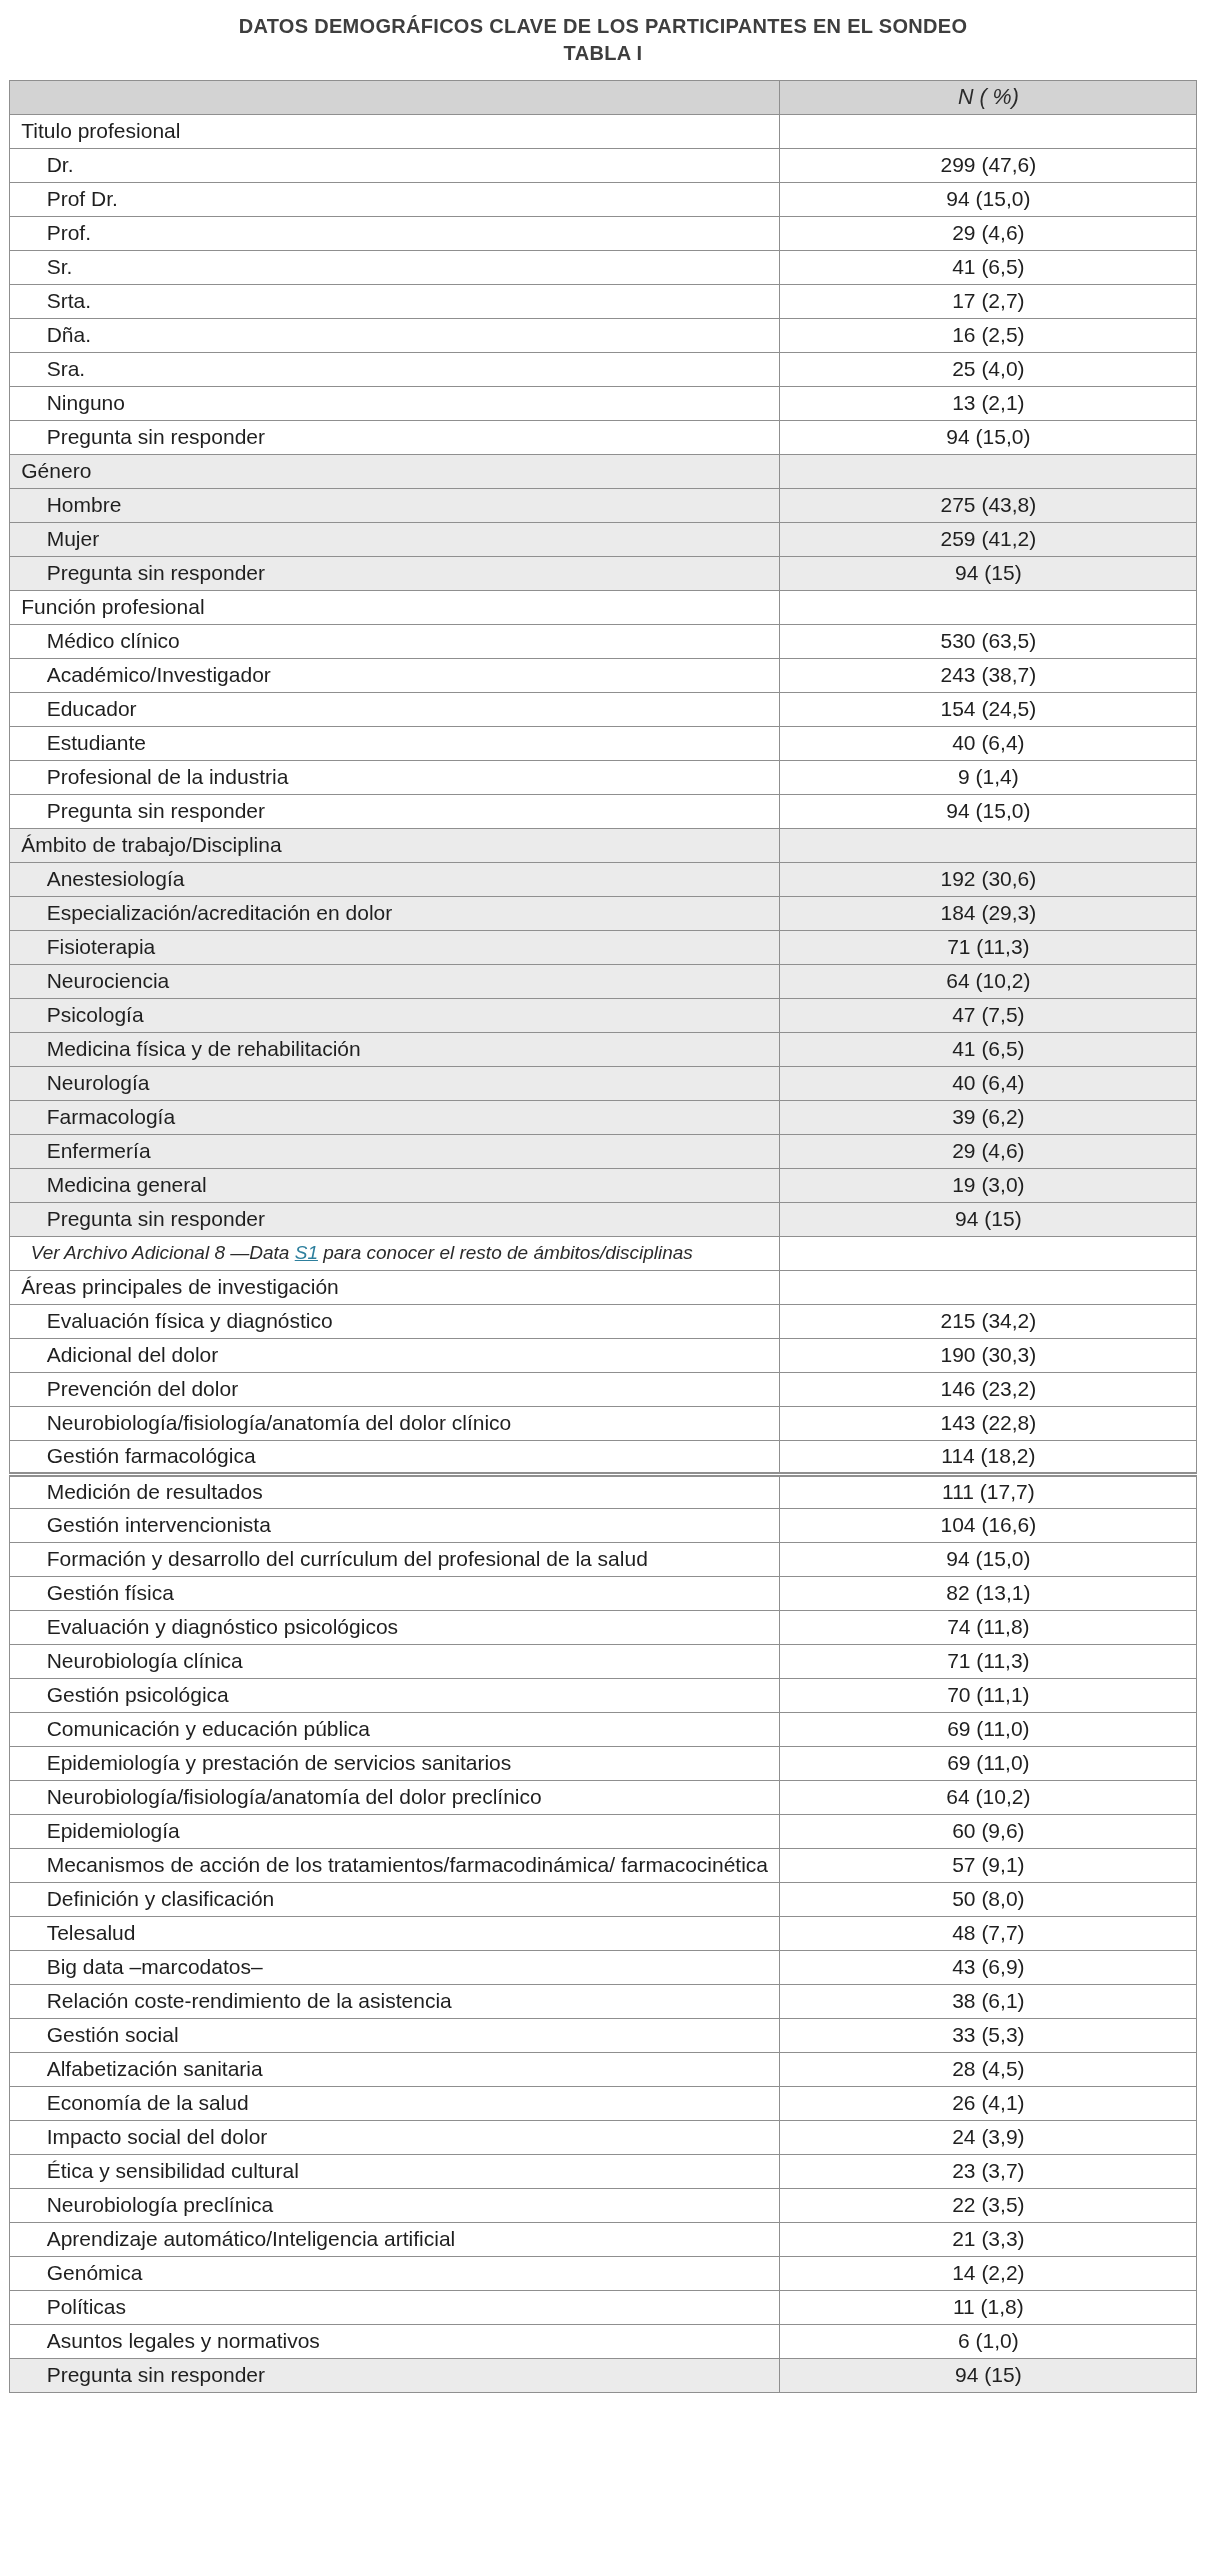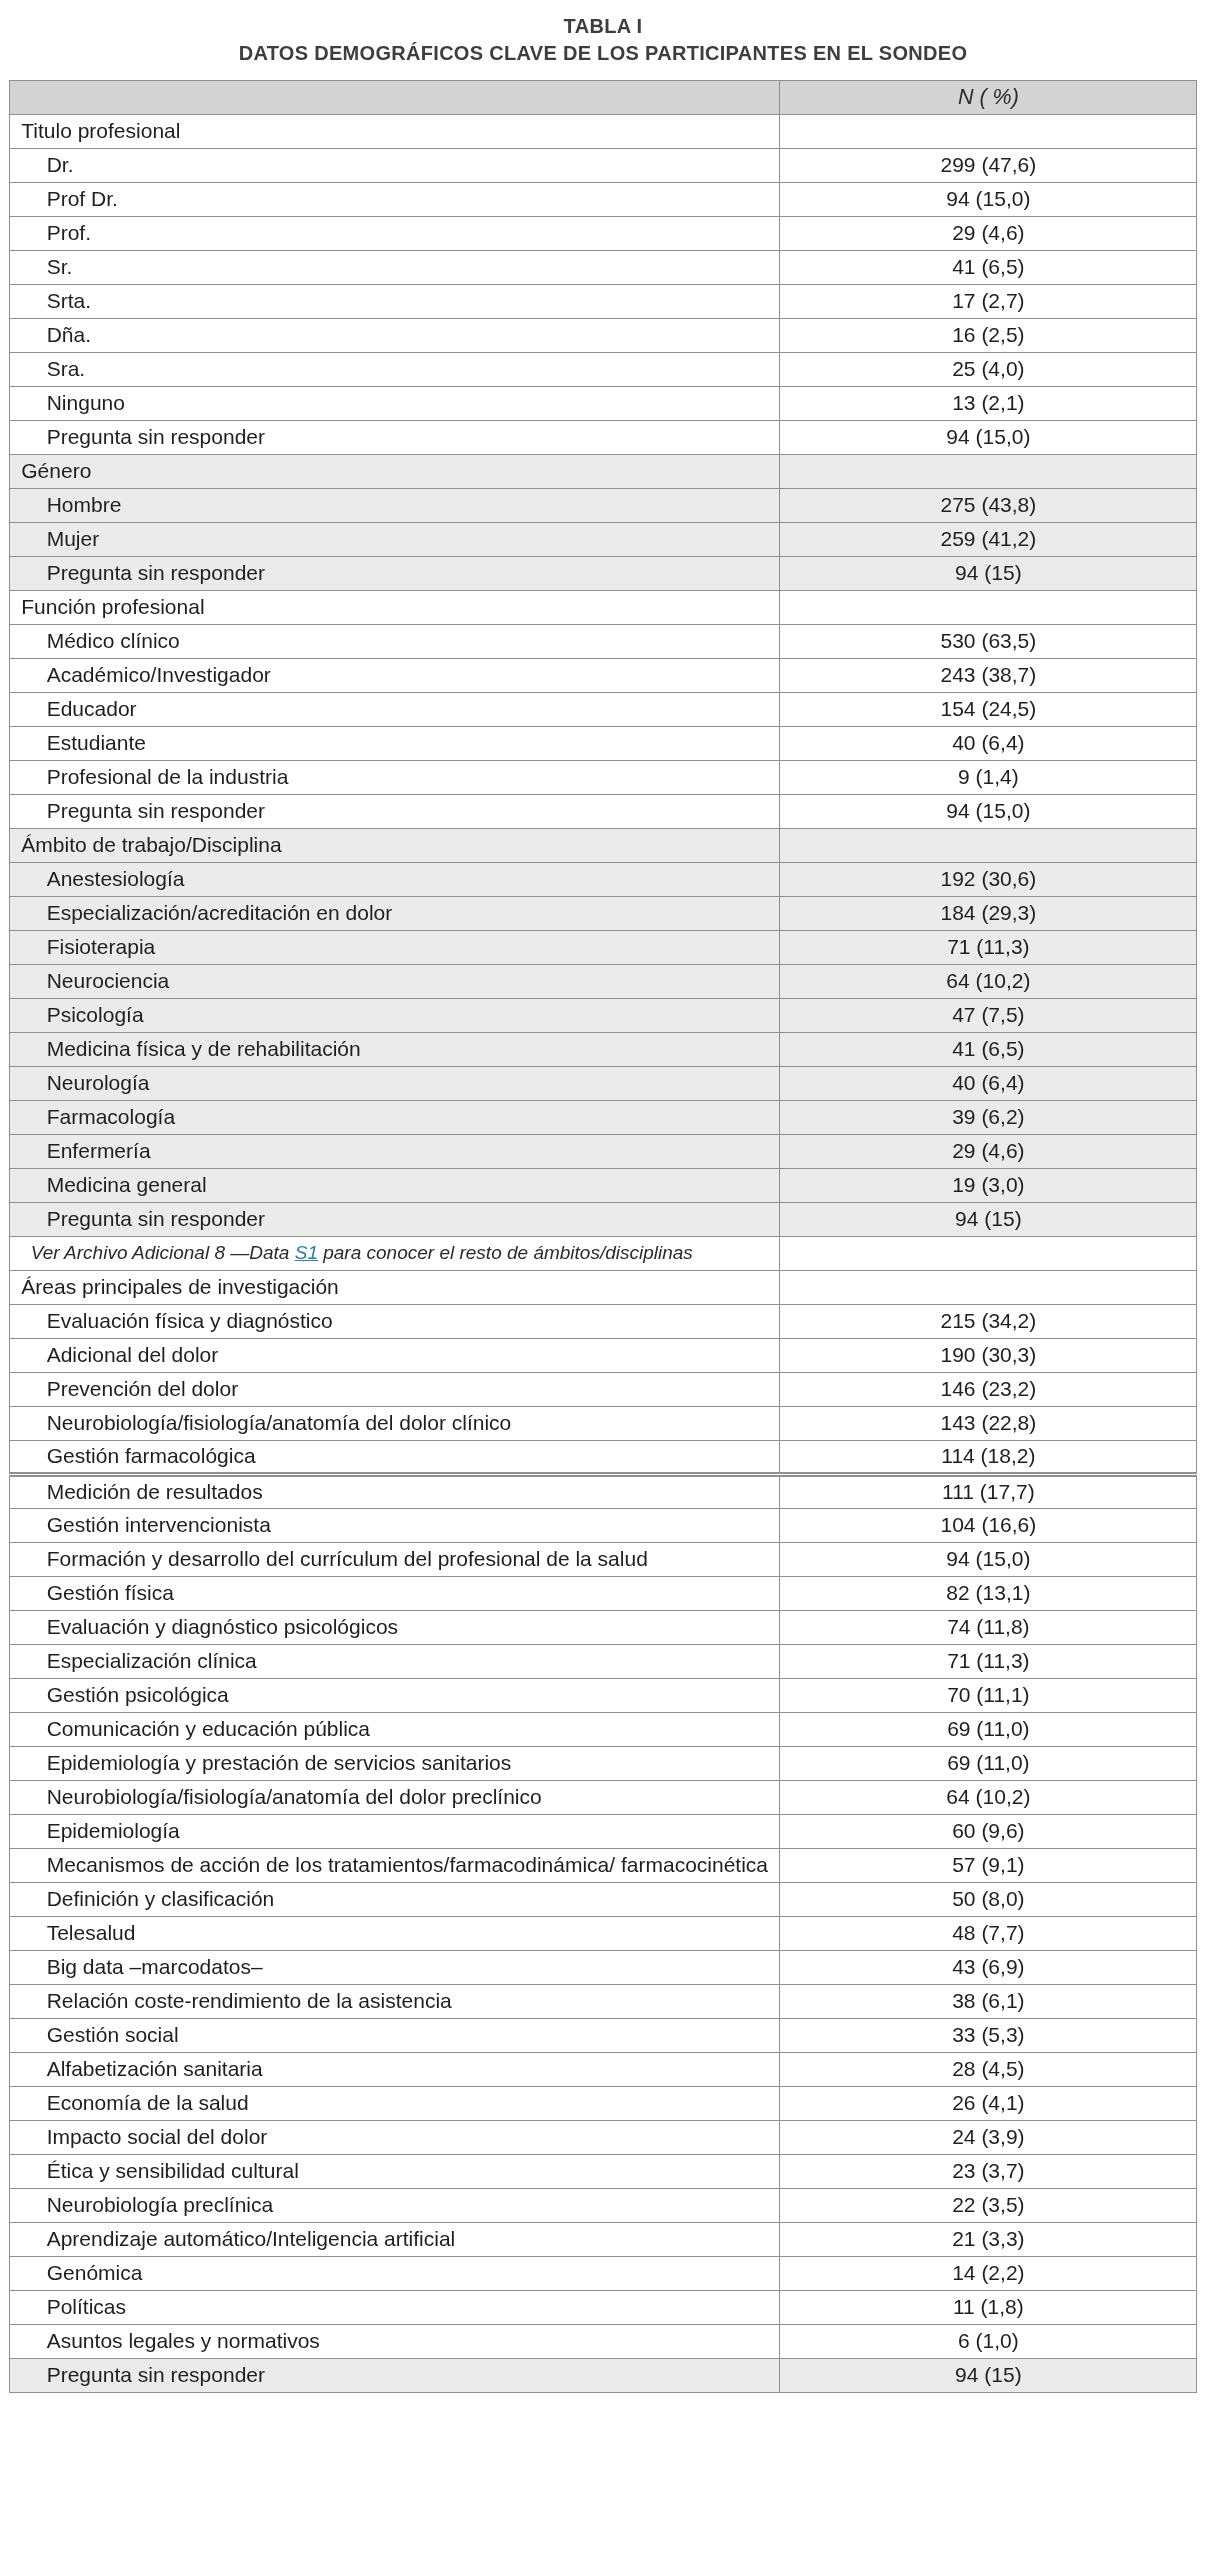--- a/index.html
+++ b/index.html
@@ -56,22 +56,22 @@
     color: var(--link, #2d7f9d);
     text-decoration: underline;
     font-style: italic;
     cursor: pointer;
   }
 </style>
 </head>
 <body>
 
 <div class="title-block">
+  <div class="title-line">DATOS DEMOGRÁFICOS CLAVE DE LOS PARTICIPANTES EN EL SONDEO</div>
   <div class="title-line">TABLA I</div>
-  <div class="title-line">DATOS DEMOGRÁFICOS CLAVE DE LOS PARTICIPANTES EN EL SONDEO</div>
 </div>
 
 <div class="table-wrap">
   <table class="demo-table">
     <colgroup>
       <col class="c-label">
       <col class="c-value">
     </colgroup>
     <thead>
       <tr class="header-row">
@@ -254,21 +254,21 @@
         </tr>
         <tr class="data-row">
           <td class="label-cell">Gestión física</td>
           <td class="value-cell">82 (13,1)</td>
         </tr>
         <tr class="data-row">
           <td class="label-cell">Evaluación y diagnóstico psicológicos</td>
           <td class="value-cell">74 (11,8)</td>
         </tr>
         <tr class="data-row">
-          <td class="label-cell">Especialización clínica</td>
+          <td class="label-cell">Neurobiología clínica</td>
           <td class="value-cell">71 (11,3)</td>
         </tr>
         <tr class="data-row">
           <td class="label-cell">Gestión psicológica</td>
           <td class="value-cell">70 (11,1)</td>
         </tr>
         <tr class="data-row">
           <td class="label-cell">Comunicación y educación pública</td>
           <td class="value-cell">69 (11,0)</td>
         </tr>

